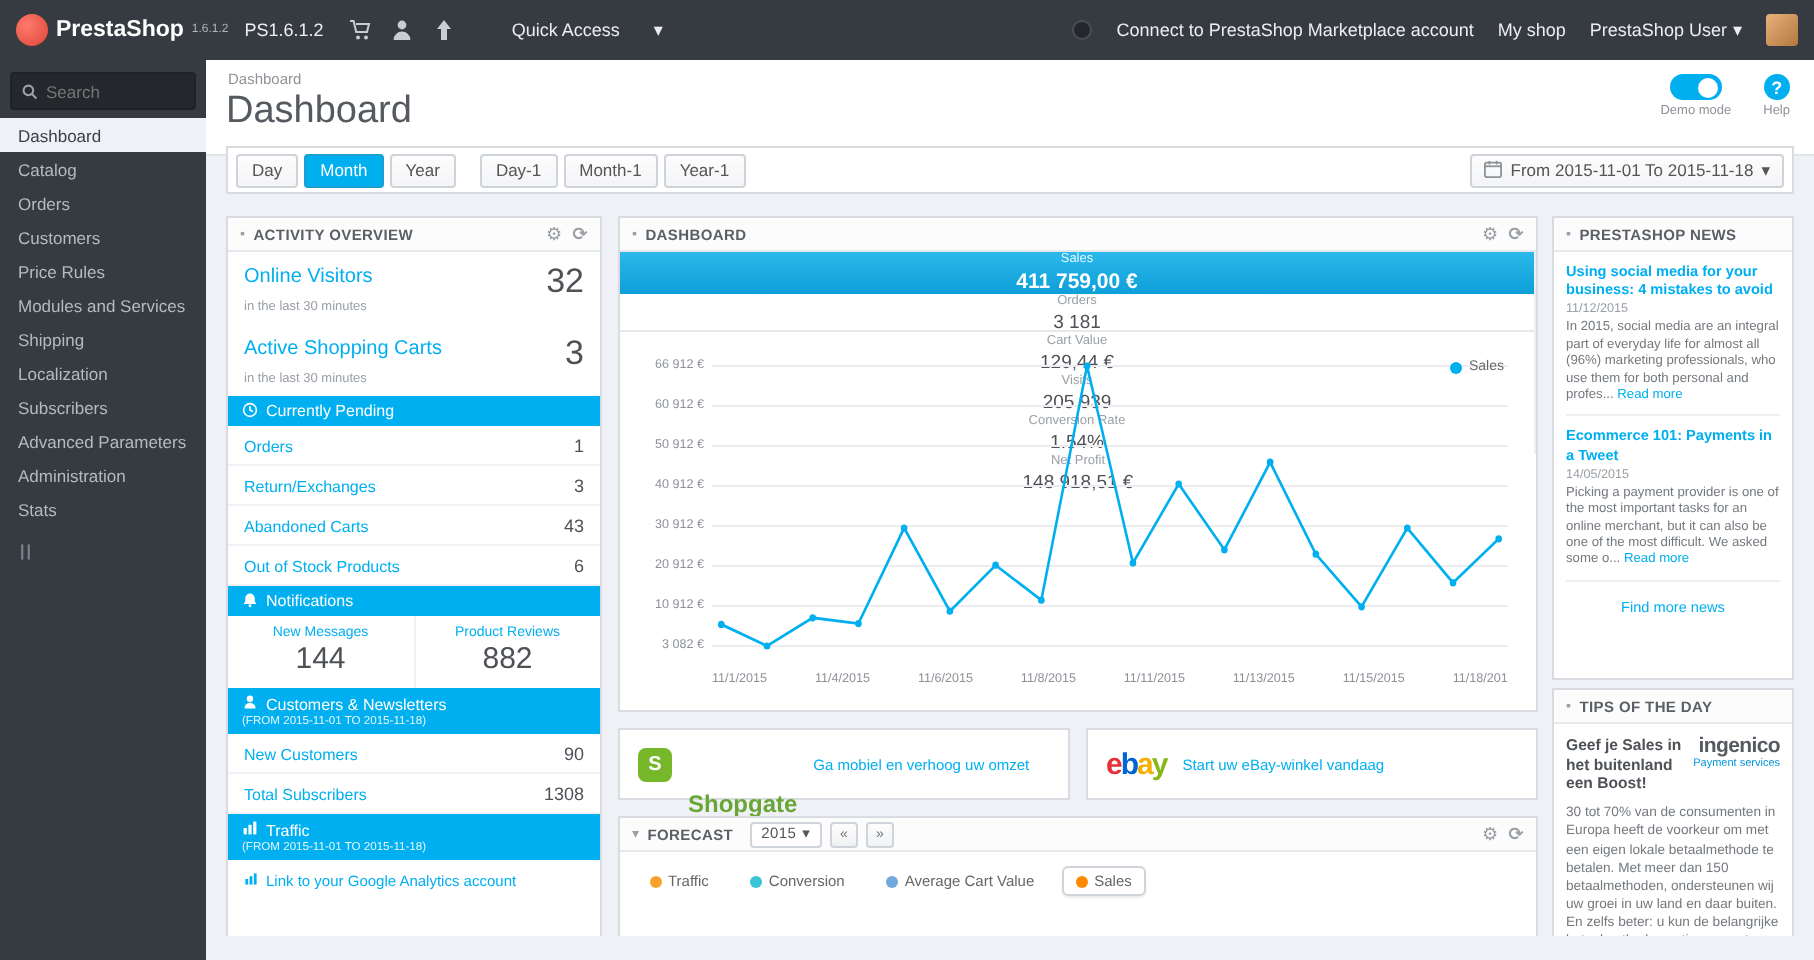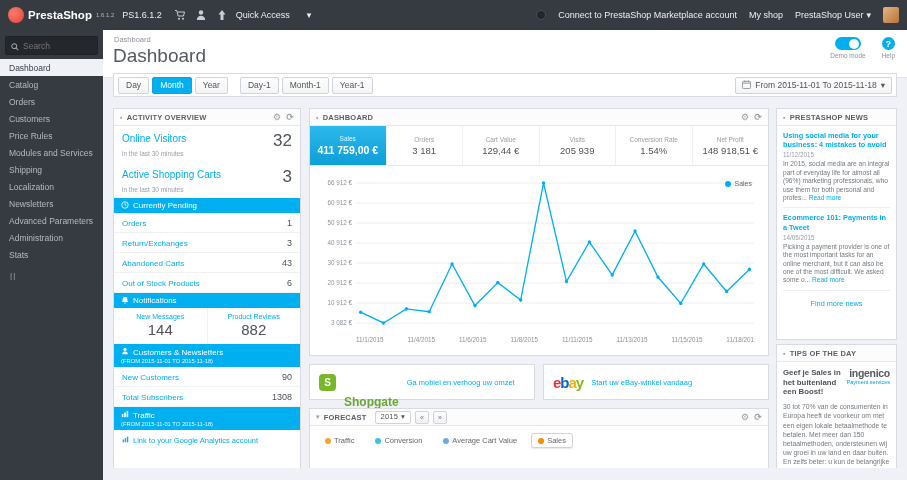--- a/index.html
+++ b/index.html
@@ -15,21 +15,21 @@
   
   .topbar{position:absolute;left:0;top:0;width:907px;height:30px;background:var(--topbar);
           display:flex;align-items:center;gap:8px;padding:0 8px;font-size:9px;color:#d5d9dd;z-index:20;}
   .tb-logo{display:flex;align-items:center;gap:4px;cursor:pointer;}
   .logo-circle{width:16px;height:16px;border-radius:50%;background:radial-gradient(circle at 35% 35%,#ff7a6d,#dd4536);}
   .brand{color:#fff;font-size:11.5px;font-weight:bold;}
   .brand-ver{color:#aeb4ba;font-size:6px;align-self:flex-start;margin-top:5px;}
   .tb-ps{color:#eceef0;}
   .tb-icons{display:flex;gap:9px;align-items:center;margin-left:4px;}
   .tb-icon{display:flex;cursor:pointer;}
-  .tb-quick{display:flex;gap:17px;align-items:center;color:#eceef0;cursor:pointer;margin-left:0;}
+  .tb-quick{display:flex;gap:17px;align-items:center;color:#eceef0;cursor:pointer;margin-left:20px;}
   .tb-right{margin-left:auto;display:flex;align-items:center;gap:12px;}
   .tb-link{color:#eceef0;cursor:pointer;white-space:nowrap;}
   .connect-icon{width:10px;height:10px;border-radius:50%;background:#23262a;border:1px solid #4a4f55;}
   .tb-user{display:flex;gap:3px;align-items:center;cursor:pointer;color:#eceef0;}
   .avatar{width:16px;height:16px;border-radius:2px;background:linear-gradient(135deg,#e8b27c,#b5763f);cursor:pointer;}
 
   
   .sidebar{position:absolute;left:0;top:30px;width:103px;height:450px;background:var(--topbar);}
   .sb-search{margin:6px 5px 4px;background:#24272c;border:1px solid #1f2226;border-radius:2px;height:19px;
              display:flex;align-items:center;gap:4px;padding:0 5px;}
@@ -88,21 +88,21 @@
   .sec-row-value{color:#4e5257;font-size:9px;}
   .notif-grid{display:flex;}
   .notif-cell{flex:1;text-align:center;padding:5px 2px 6px;border-right:1px solid #f1f2f4;cursor:pointer;}
   .notif-cell:last-child{border-right:none;}
   .notif-label{font-size:7px;color:var(--accent);}
   .notif-value{font-size:15px;color:#4e5257;margin-top:1px;}
   .ga-row{padding:6px 8px;font-size:7.5px;color:var(--accent);display:flex;gap:4px;align-items:center;cursor:pointer;}
 
   
   #dashboard-panel{left:206px;top:42px;width:460px;height:248px;}
-  .kpi-row{display:flex;height:40px;border-bottom:1px solid #e6e9ec;}
+  .kpi-row{display:flex;height:40px;border-bottom:1px solid #e6e9ec;flex-direction:column;}
   .kpi{flex:1;display:flex;flex-direction:column;align-items:center;justify-content:center;gap:2px;
        border-right:1px solid #edf0f2;cursor:pointer;padding:0 2px;text-align:center;}
   .kpi:last-child{border-right:none;}
   .kpi-label{font-size:6.5px;color:#9aa0a6;white-space:nowrap;}
   .kpi-value{font-size:9.5px;color:#4e5257;white-space:nowrap;}
   .kpi.active{background:linear-gradient(#2cb8ea,#0d9fd8);}
   .kpi.active .kpi-label{color:#e4f7ff;}
   .kpi.active .kpi-value{color:#fff;font-weight:bold;font-size:10.5px;}
   .chart-row{position:relative;height:158px;margin-top:8px;}
   .ylabels{position:absolute;left:2px;top:6px;width:40px;height:146px;display:flex;flex-direction:column;justify-content:space-between;}
@@ -227,21 +227,21 @@
     <div class="sb-item">
         <span>Modules and Services</span>
       </div>
     <div class="sb-item">
         <span>Shipping</span>
       </div>
     <div class="sb-item">
         <span>Localization</span>
       </div>
     <div class="sb-item">
-        <span>Newsletters</span>
+        <span>Subscribers</span>
       </div>
     <div class="sb-item">
         <span>Advanced Parameters</span>
       </div>
     <div class="sb-item">
         <span>Administration</span>
       </div>
     <div class="sb-item">
         <span>Stats</span>
       </div>

